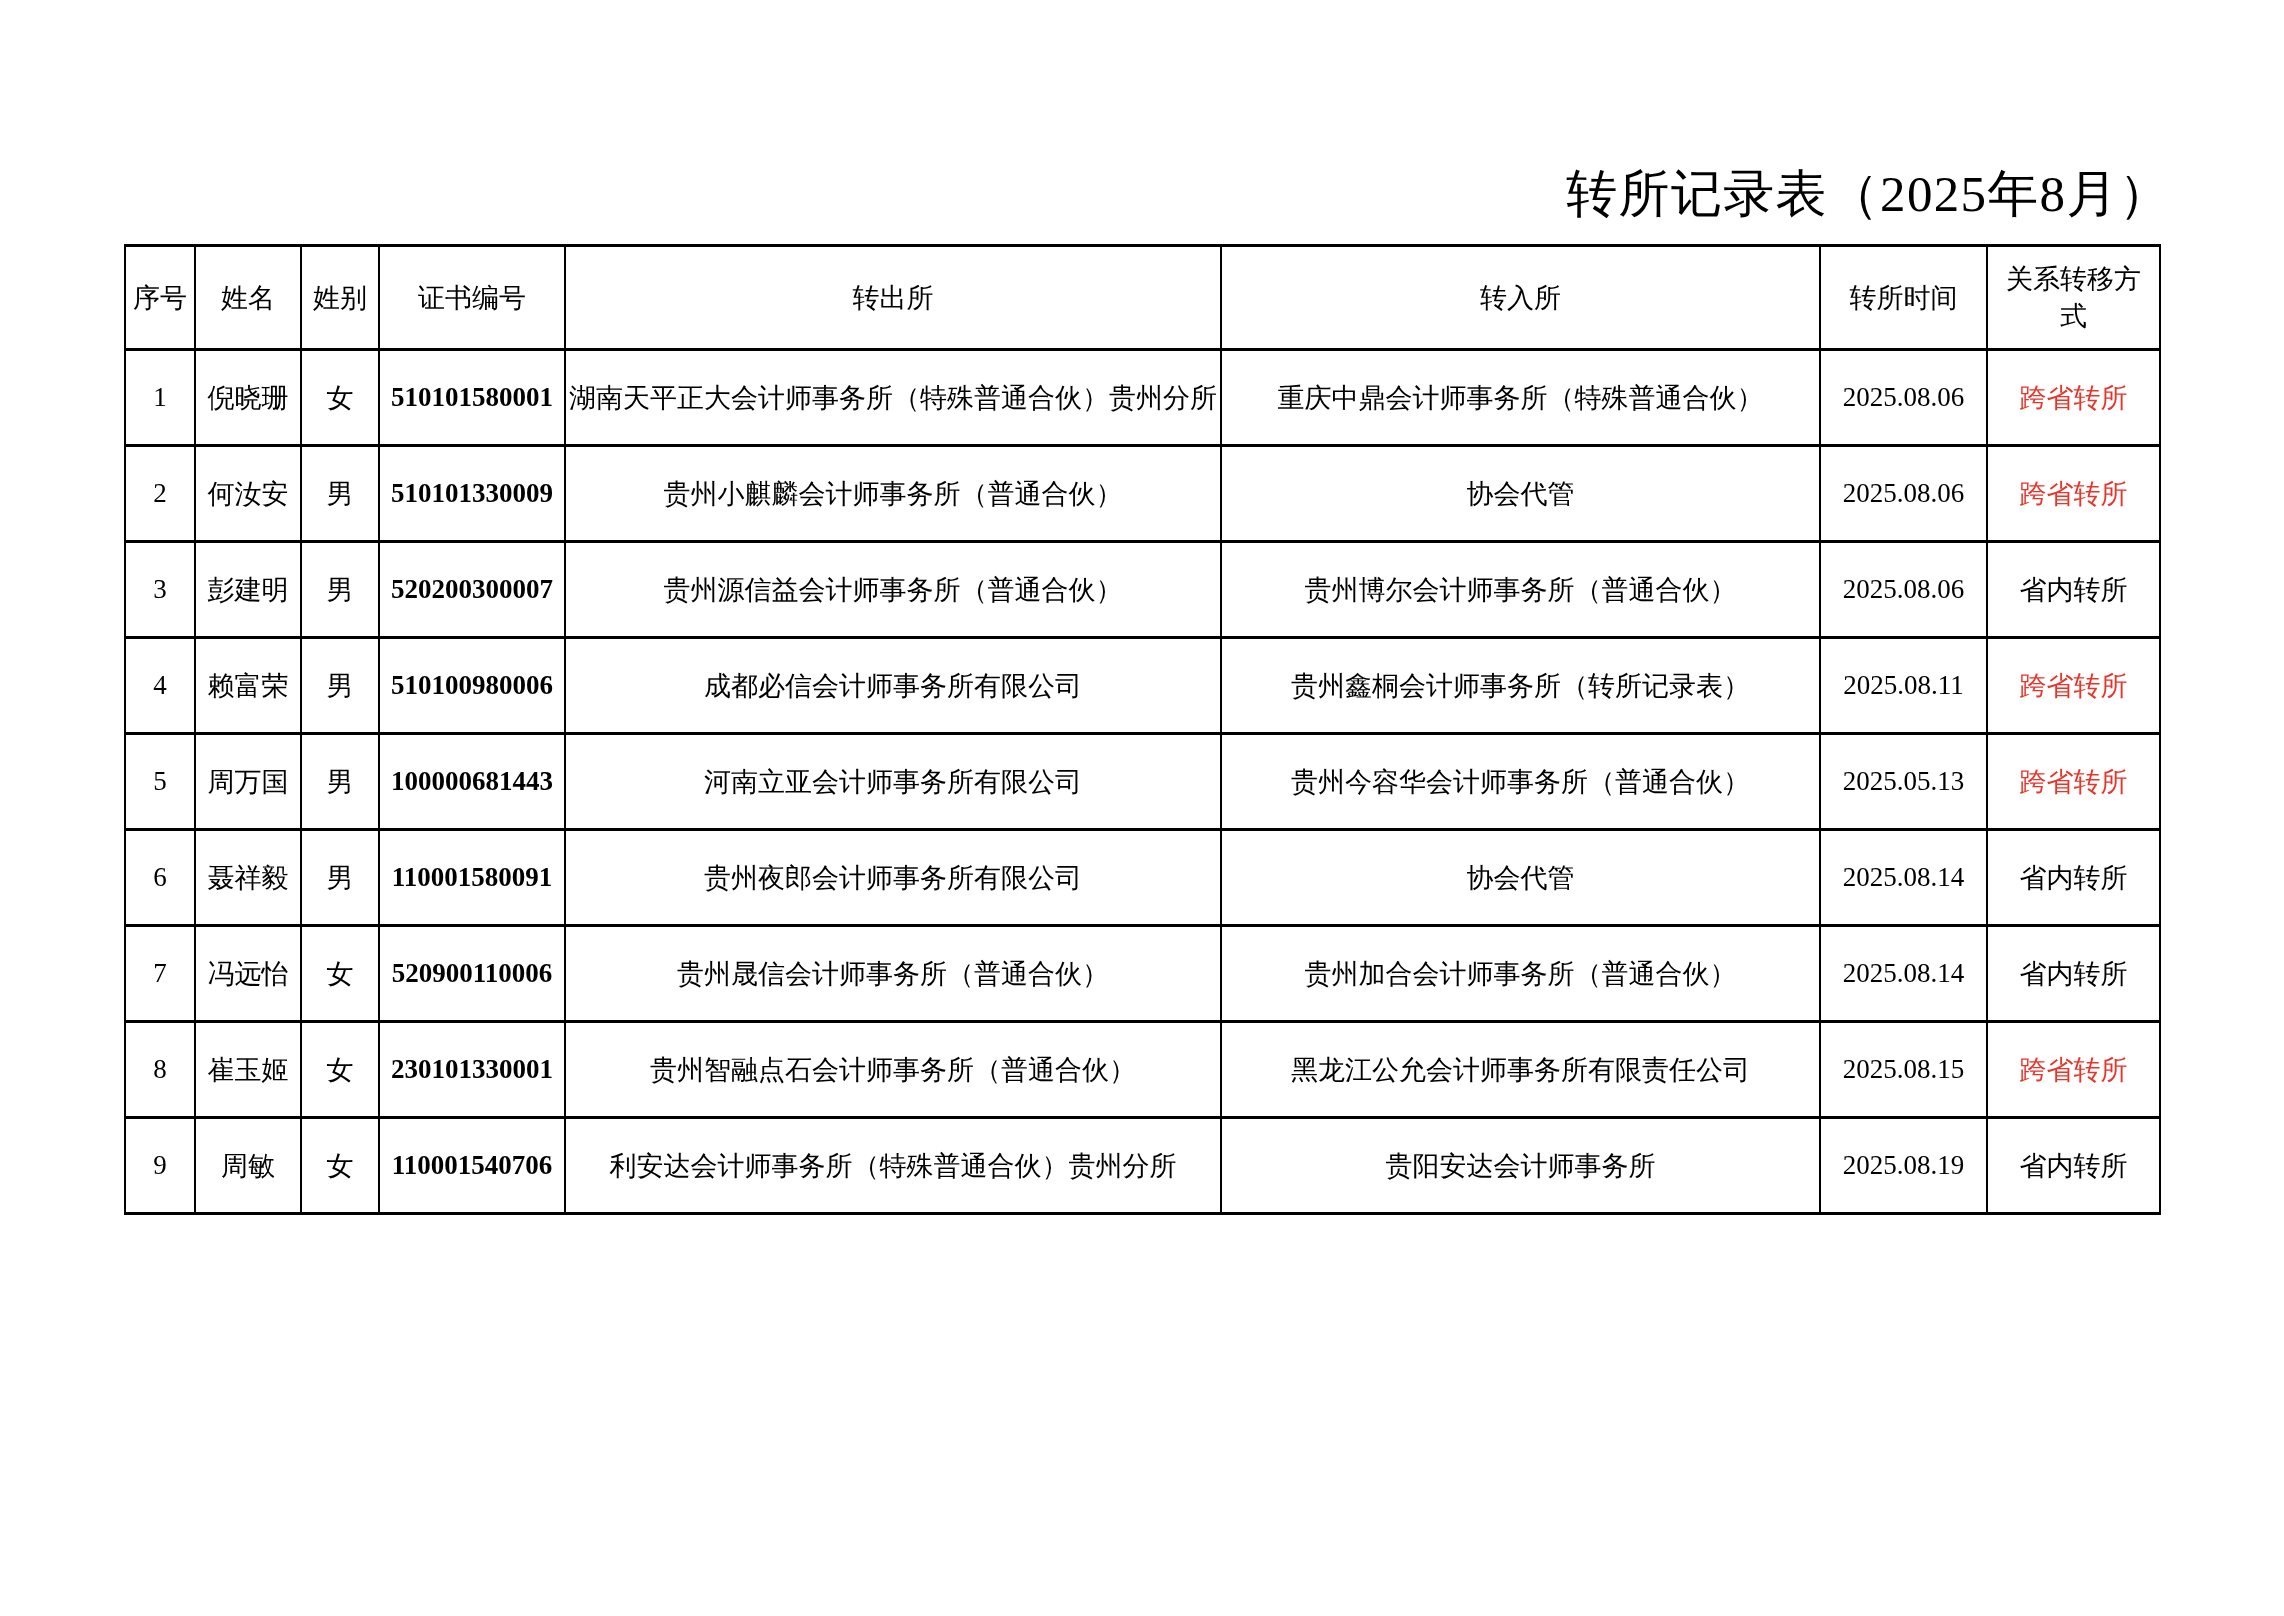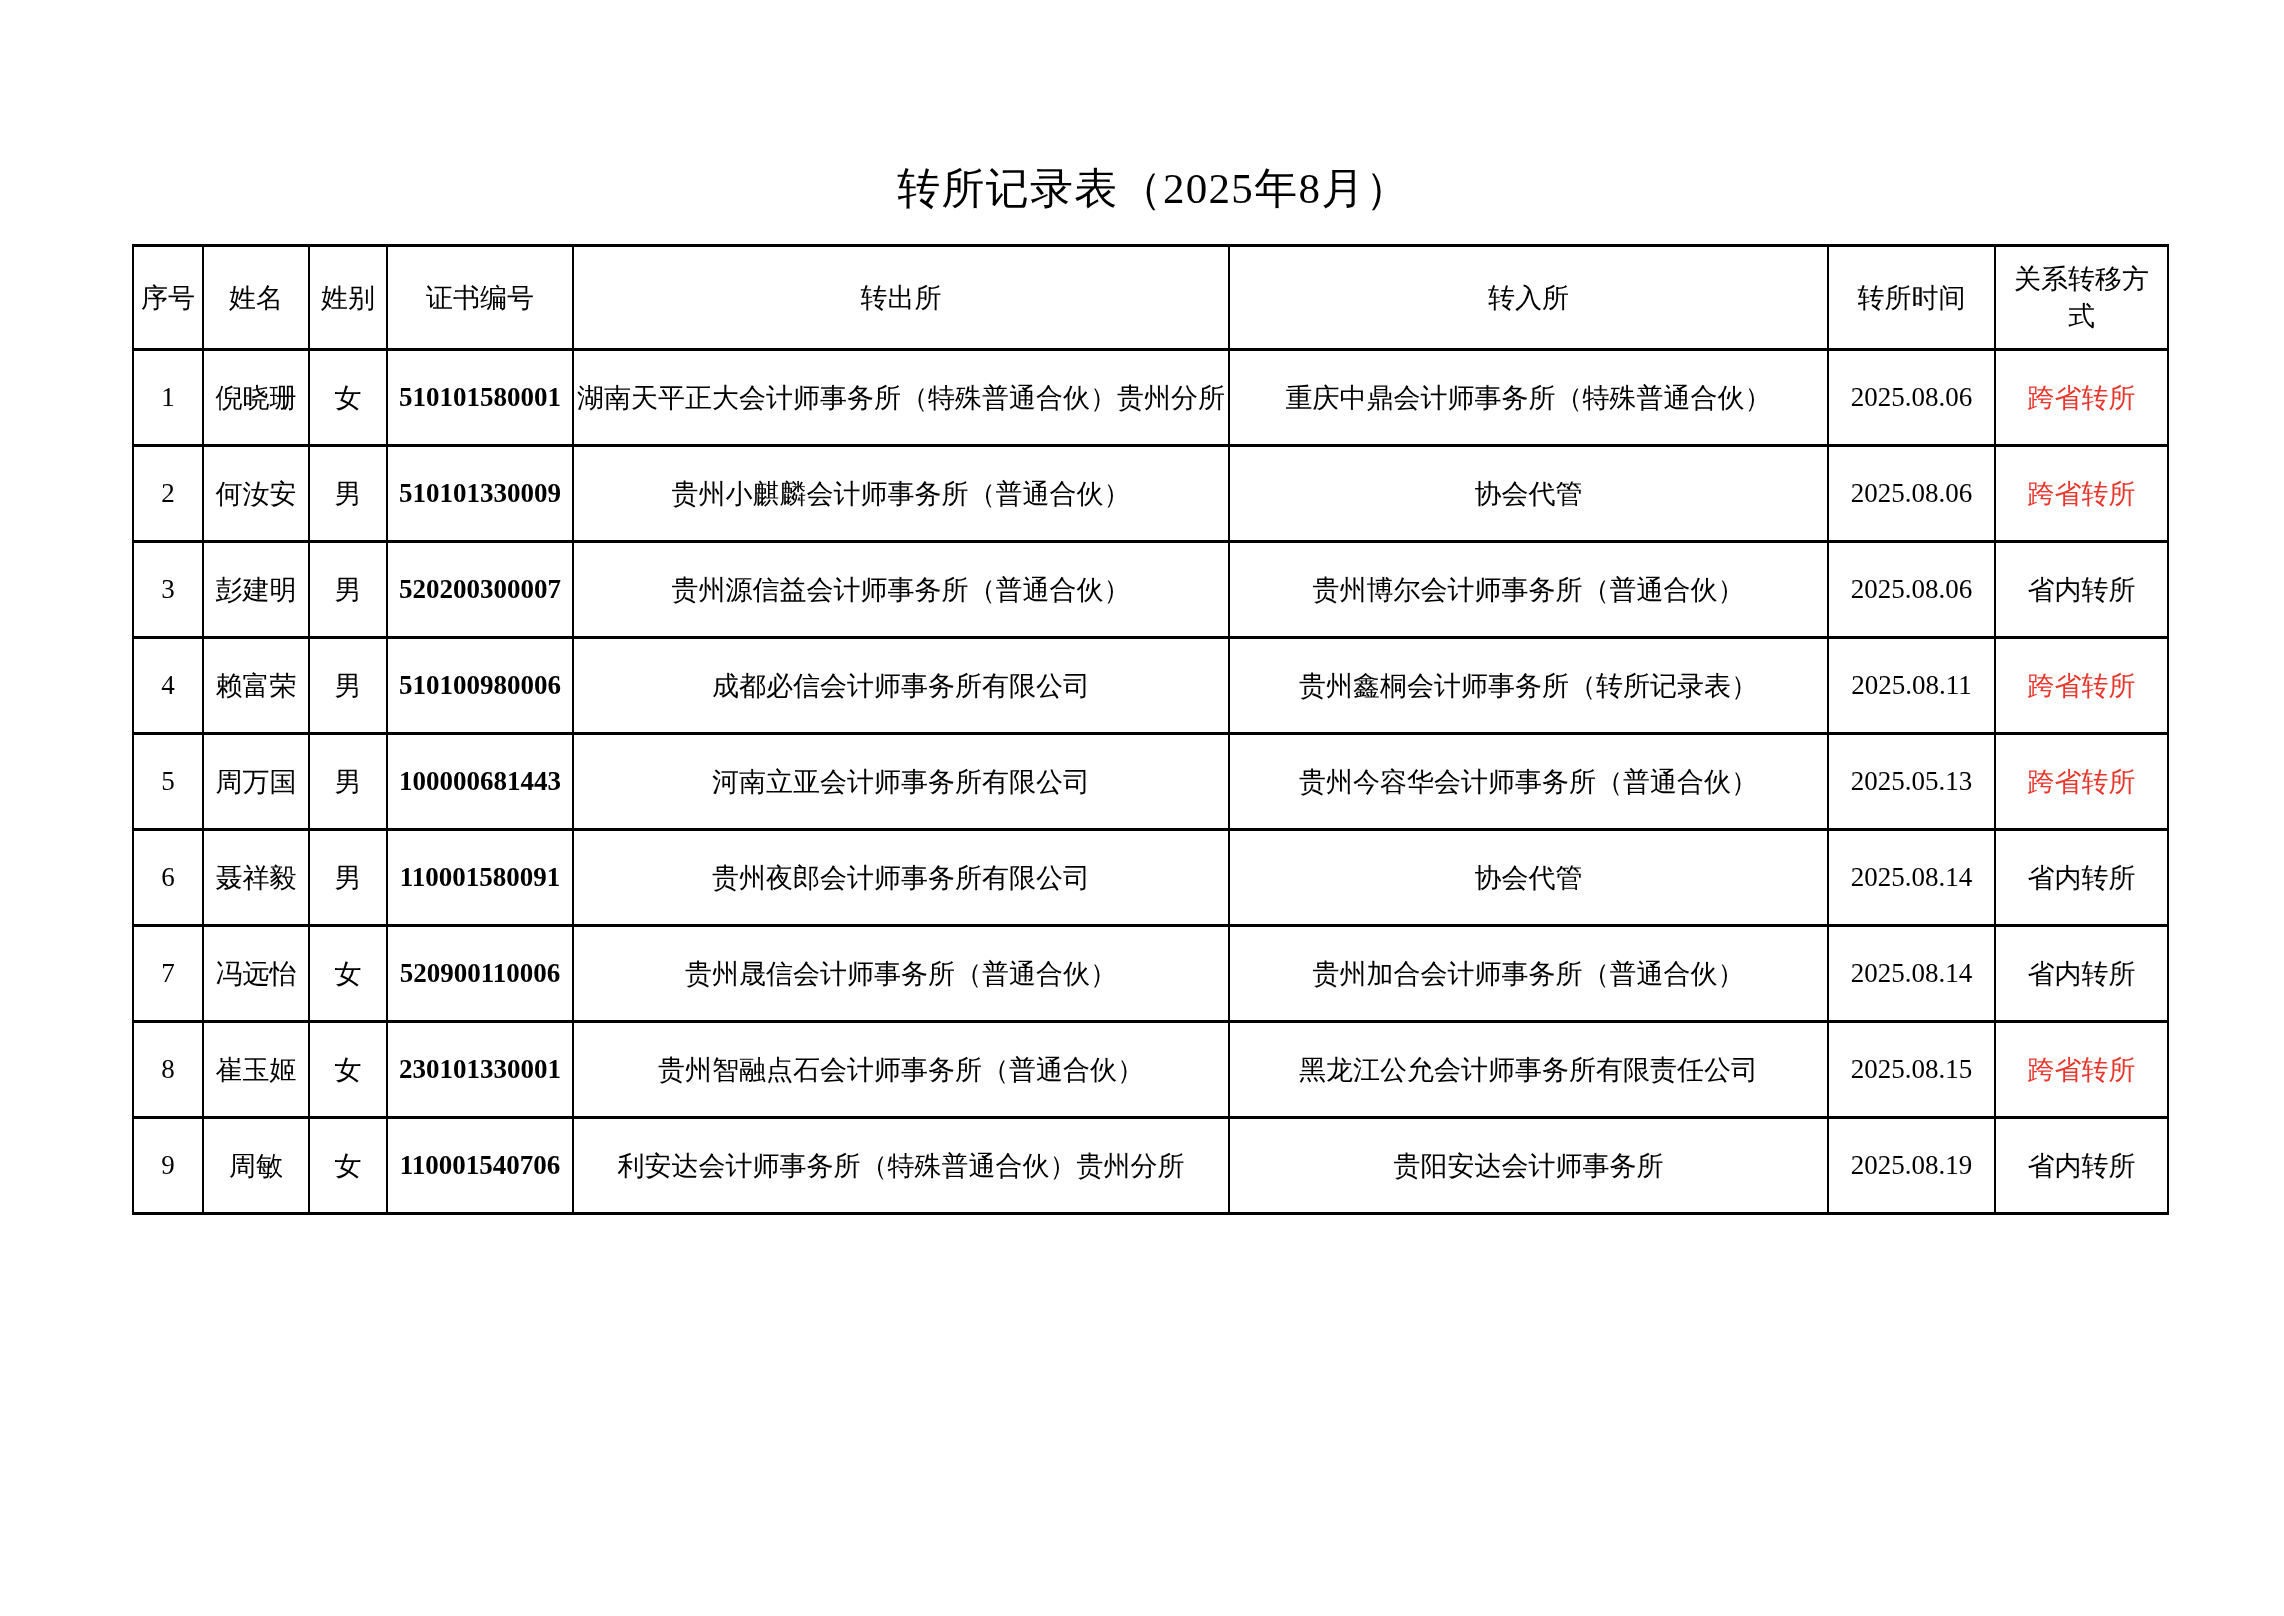--- a/index.html
+++ b/index.html
@@ -9,28 +9,28 @@
     height: 1617px;
     background: #ffffff;
     color: #000000;
     font-family: "Liberation Serif", "DejaVu Serif", serif;
   }
   .doc-title {
     position: absolute;
     top: 160px;
     left: 136px;
     width: 2035px;
-    text-align: center;
-    font-size: 43px;
+    text-align: right;
+    font-size: 51px;
     letter-spacing: 1.3px;
     white-space: nowrap;
   }
   table.record-table {
     position: absolute;
-    left: 132px;
+    left: 124px;
     top: 244px;
     width: 2035px;
     border-collapse: collapse;
     table-layout: fixed;
   }
   .record-table th, .record-table td {
     border: 2.6px solid #000000;
     border-top-width: 3.9px;
     border-bottom-width: 3.9px;
     text-align: center;

